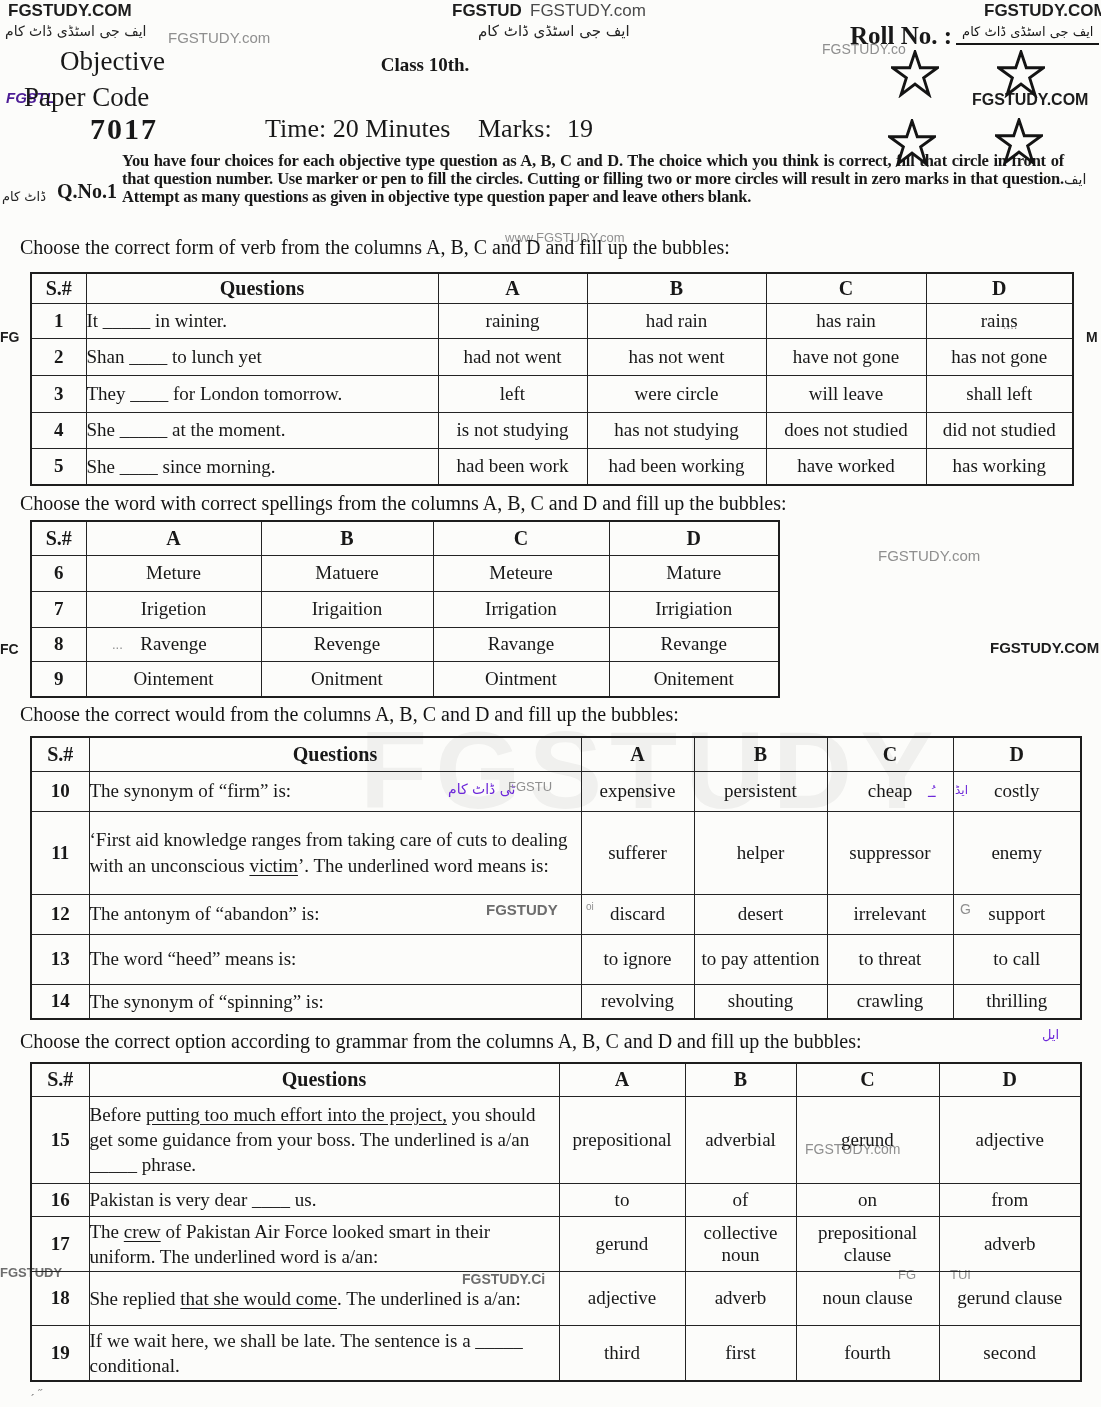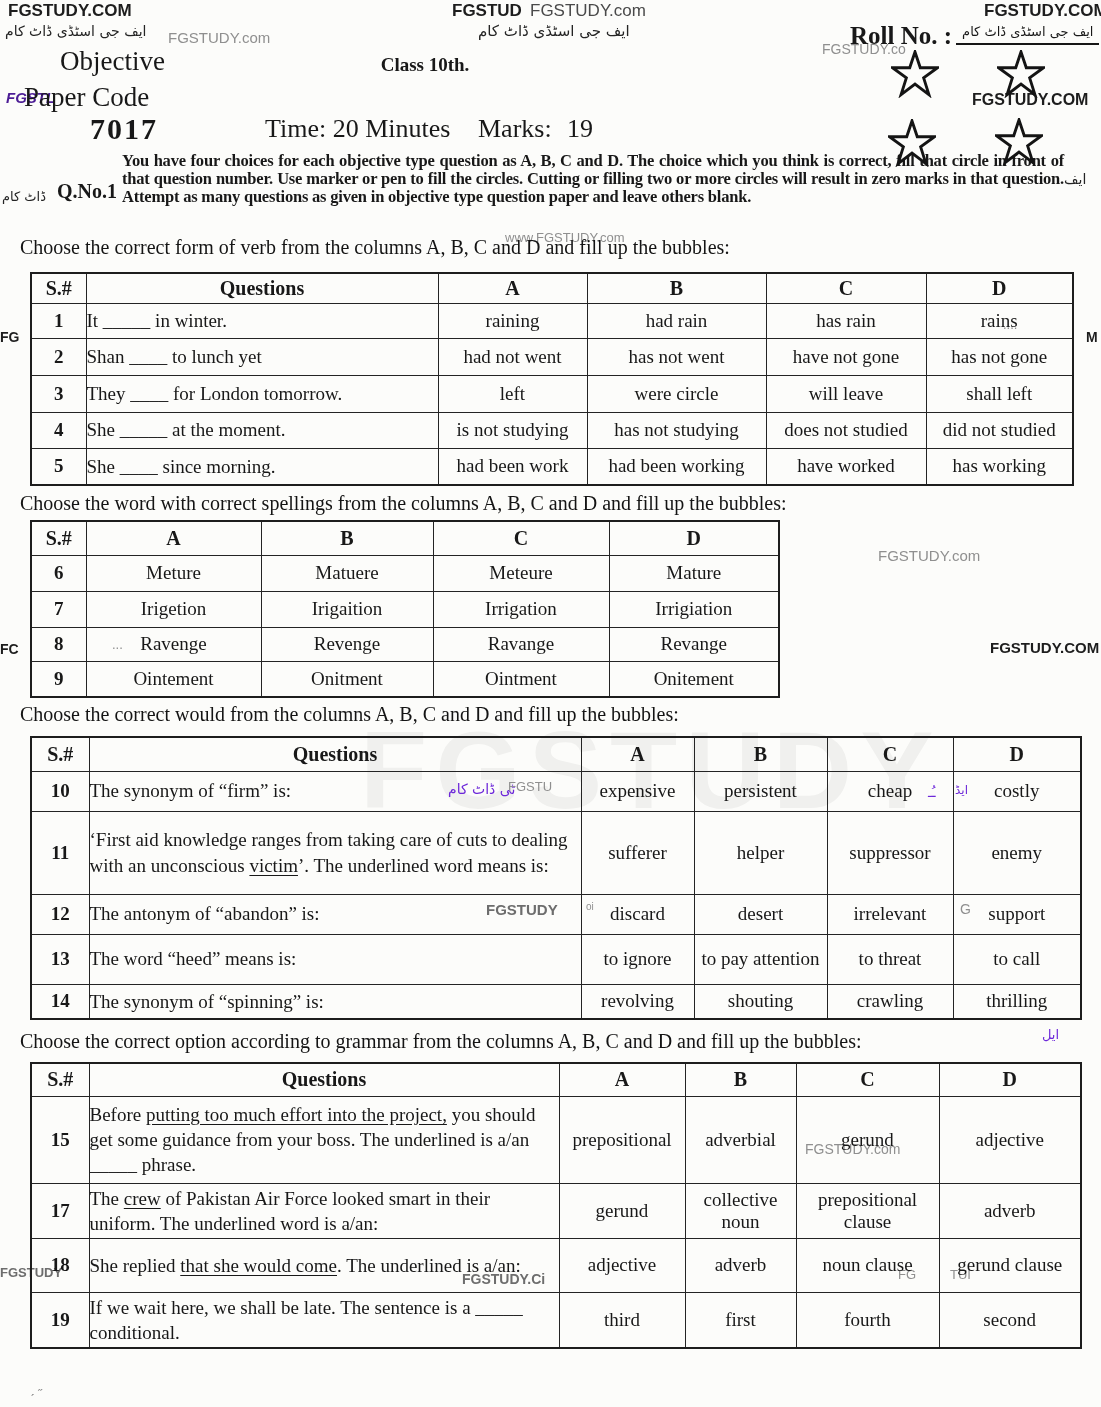--- a/index.html
+++ b/index.html
@@ -327,20 +327,28 @@
           </thead>
           <tbody>
             <tr style="height: 87px;">
               <td class="num">15</td>
               <td class="qcell"><span>Before </span><span class="qu">putting too much effort into the project,</span><span> you should get some guidance from your boss. The underlined is a/an _____ phrase.</span></td>
               <td class="opt">prepositional</td>
               <td class="opt">adverbial</td>
               <td class="opt">gerund</td>
               <td class="opt">adjective</td>
             </tr>
+            <tr style="height: 33px;">
+              <td class="num">16</td>
+              <td class="qcell"><span>Pakistan is very dear ____ us.</span></td>
+              <td class="opt">to</td>
+              <td class="opt">of</td>
+              <td class="opt">on</td>
+              <td class="opt">from</td>
+            </tr>
             <tr style="height: 54px;">
               <td class="num">17</td>
               <td class="qcell"><span>The </span><span class="qu">crew</span><span> of Pakistan Air Force looked smart in their uniform.  The underlined word is a/an:</span></td>
               <td class="opt">gerund</td>
               <td class="opt">collective noun</td>
               <td class="opt">prepositional clause</td>
               <td class="opt">adverb</td>
             </tr>
             <tr style="height: 54px;">
               <td class="num">18</td>

